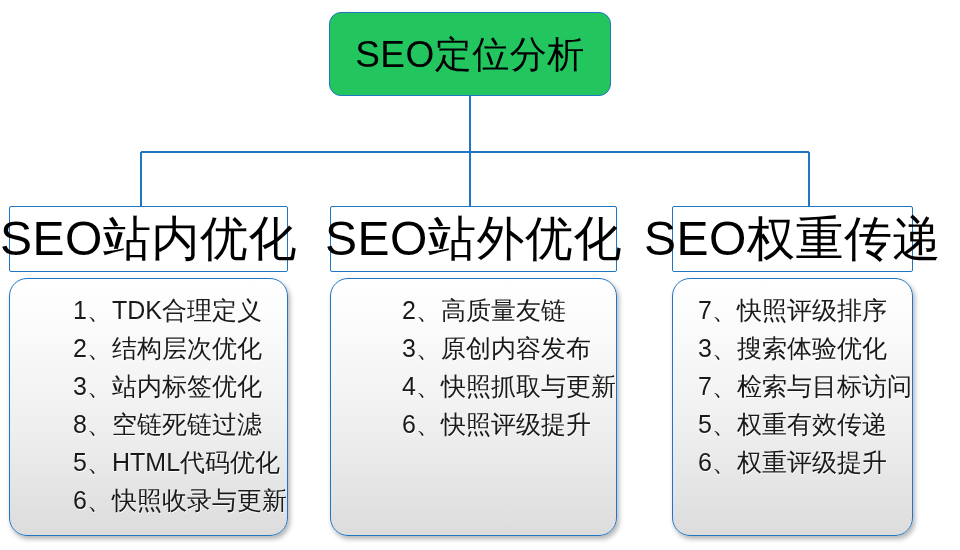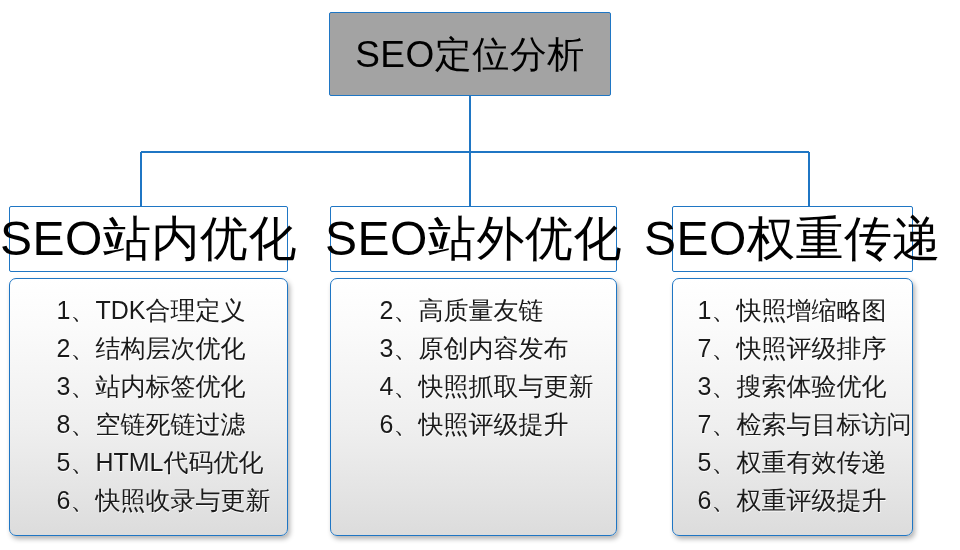--- a/index.html
+++ b/index.html
@@ -31,22 +31,22 @@
 
   
   .root-box {
     position: absolute;
     left: 329px;
     top: 12px;
     width: 282px;
     height: 84px;
     box-sizing: border-box;
     border: 1.4px solid #1f76c4;
-    background: #a3a3a3;
-    border-radius: 2px;
+    background: #22c55e;
+    border-radius: 12px;
     display: flex;
     align-items: center;
     justify-content: center;
   }
   .root-title {
     font-size: 37px;
     color: #000000;
     letter-spacing: 0.5px;
     line-height: 1;
     white-space: nowrap;
@@ -77,27 +77,27 @@
     line-height: 1;
     white-space: nowrap;
     letter-spacing: 0.5px;
   }
 
   .col-body {
     box-sizing: border-box;
     margin-top: 6px;
     height: 258px;
     border: 1.4px solid #1f76c4;
-    border-radius: 7px;
+    border-radius: 18px;
     background: linear-gradient(to bottom, #ffffff 0%, #fbfbfb 18%, #efefef 58%, #e3e3e3 85%, #dcdcdc 100%);
     box-shadow: 2px 3px 5px rgba(0,0,0,0.30);
     padding: 12px 0 0 0;
     display: flex;
     flex-direction: column;
-    align-items: center;
+    align-items: flex-end;
   }
   .col-body ul {
     list-style: none;
     margin: 0;
     padding: 0 0 0 30px;
   }
   .col-1 .col-body ul { padding-left: 26px; }
   .col-2 .col-body ul { padding-left: 24px; }
 
   .col-body li {
@@ -161,21 +161,20 @@
       </ul>
     </div>
   </div>
 
   <div class="column col-2">
     <div class="col-header">
       <span class="col-header-text">SEO权重传递</span>
     </div>
     <div class="col-body">
       <ul>
-        <li>1、快照增缩略图</li>
         <li>7、快照评级排序</li>
         <li>3、搜索体验优化</li>
         <li>7、检索与目标访问</li>
         <li>5、权重有效传递</li>
         <li>6、权重评级提升</li>
       </ul>
     </div>
   </div>
 
 </div>

